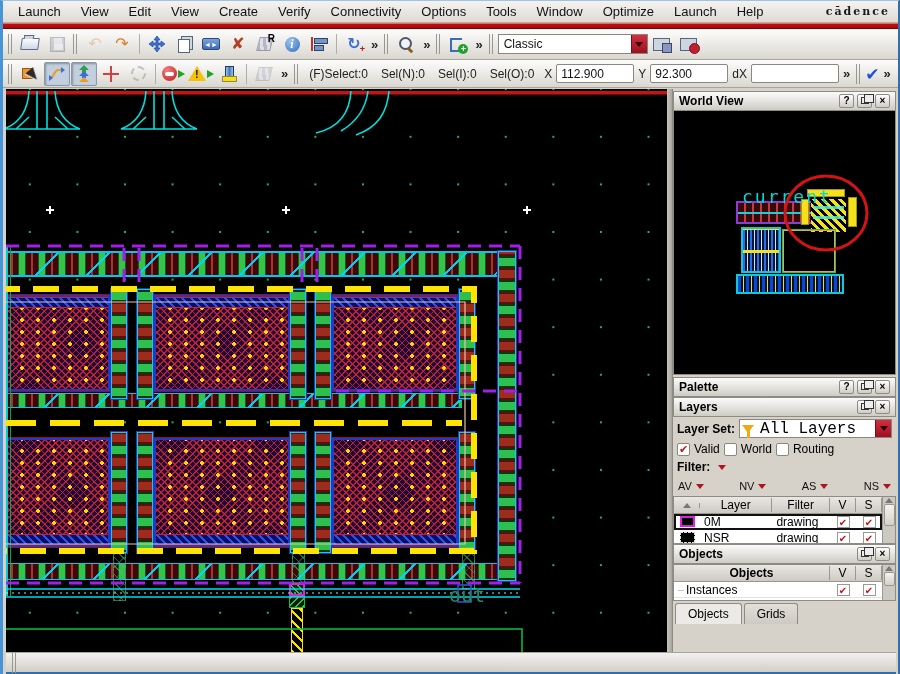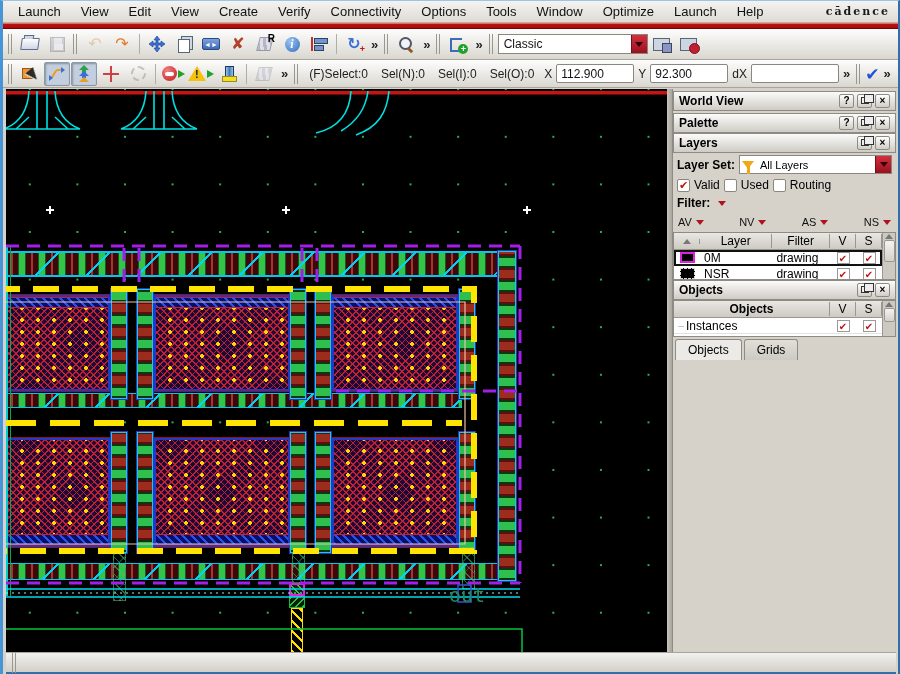--- a/index.html
+++ b/index.html
@@ -109,21 +109,21 @@
   .rpanel { flex:1; background:#d6d2ca; display:flex; flex-direction:column; overflow:hidden; border-left:1px solid #8e8b84;}
   .phead { height:20px; background:linear-gradient(#fbfbfa,#cfccc5); border:1px solid #8e8b84; display:flex; align-items:center; font-weight:bold; font-size:12px; padding:0 5px; gap:3px; flex:none;}
   .phead .sp { flex:1; }
   .hbtn { width:15px; height:14px; border:1px solid #8e8b84; background:linear-gradient(#fff,#d0cdc6); font-size:10px; font-weight:bold; line-height:12px; text-align:center; border-radius:2px; flex:none;}
   .i-restore { position:relative; display:inline-block; width:8px; height:7px; border:1px solid #333; margin-top:2px; background:#eee;}
   .i-restore::before { content:""; position:absolute; left:2px; top:-4px; width:8px; height:7px; border:1px solid #333; background:#eee;}
   .wvbody { height:264px; background:#000; border:1px solid #8e8b84; border-top:none; position:relative; overflow:hidden; flex:none;}
   .prow { display:flex; align-items:center; padding:2px 4px; gap:4px; flex:none;}
   .plabel { font-weight:bold; font-size:12px; white-space:nowrap;}
   .pcombo { flex:1; display:flex; align-items:center; height:19px; background:#fff; border:1px solid #8a877f;}
-  .pcombo .val { flex:1; padding:0 4px; font-size:11px; white-space:nowrap; overflow:hidden;}
+  .pcombo .val { flex:1; padding:0 4px; font-size:16px; white-space:nowrap; overflow:hidden;font-family:Liberation Mono, monospace;}
   .pcombo .val.ph { color:#999; }
   .cb { width:13px; height:13px; background:#fff; border:1px solid #8a877f; border-radius:2px; display:inline-flex; align-items:center; justify-content:center; font-size:11px; color:#c41414; font-family:"DejaVu Sans",sans-serif;}
   .funnel { width:0; height:0; border-left:6px solid transparent; border-right:6px solid transparent; border-top:8px solid #f0a818; position:relative; margin:0 2px;}
   .funnel::after { content:""; position:absolute; left:-1.5px; top:-3px; width:3px; height:8px; background:#f0a818;}
   .mag { width:12px; height:12px; position:relative; margin:0 2px;}
   .mag::before { content:""; position:absolute; left:0; top:0; width:7px; height:7px; border:1.5px solid #556; border-radius:50%;}
   .mag::after { content:""; position:absolute; left:8px; top:8px; width:4px; height:2px; background:#556; transform:rotate(45deg); transform-origin:0 0;}
   .swatch { width:18px; height:14px; background:#000; border:2px solid #e020e0; flex:none;}
   .swatch.dashed { border:1px dashed #ddd; }
   .qbtns { display:flex; justify-content:space-between; align-items:center; padding:3px 2px; flex:none;}
@@ -406,20 +406,38 @@
 
   <div class="rpanel">
 
     <div class="phead" style="margin-top:2px">
       <span>World View</span>
         <span class="sp"></span>
       <span class="hbtn">?</span>
       <span class="hbtn"><span class="i-restore"></span></span>
       <span class="hbtn">×</span>
     </div>
+    <div class="wvbody">
+      <div class="abs wv-purplerow" style="left:62px;top:90px;width:82px;height:23px">
+          <div class="cy"></div>
+        </div>
+      <div class="abs" style="left:127px;top:76px;width:57px;height:48px">
+        <div class="abs wv-yel" style="left:6px;top:2px;width:38px;height:8px"></div>
+        <div class="abs wv-yel" style="left:0;top:12px;width:8px;height:26px"></div>
+        <div class="abs wv-yel" style="left:47px;top:10px;width:9px;height:30px"></div>
+        <div class="abs wv-yelhatch" style="left:10px;top:12px;width:35px;height:33px"></div>
+      </div>
+      <div class="abs wv-cyanbox" style="left:67px;top:116px;width:40px;height:46px"></div>
+      <div class="abs wv-hatchbox" style="left:109px;top:119px;width:52px;height:42px"></div>
+      <div class="abs wv-botstrip" style="left:62px;top:163px;width:108px;height:20px"></div>
+      <svg class="abs" style="left:0;top:0" width="230" height="264" viewBox="0 0 230 264">
+        <text x="68" y="92" font-family="DejaVu Sans Mono, monospace" font-size="18" letter-spacing="2" fill="#00d8d8">current</text>
+        <ellipse cx="152" cy="102" rx="41" ry="37" fill="none" stroke="#d41414" stroke-width="3"></ellipse>
+      </svg>
+    </div>
 
     <div class="phead" style="margin-top:2px">
       <span>Palette</span>
         <span class="sp"></span>
       <span class="hbtn">?</span>
       <span class="hbtn"><span class="i-restore"></span></span>
       <span class="hbtn">×</span>
     </div>
     <div class="phead">
       <span>Layers</span>
@@ -433,21 +451,21 @@
       <span class="pcombo">
         <span class="funnel"></span>
         <span class="val">All Layers</span>
         <span class="redbtn"></span>
       </span>
     </div>
     <div class="prow">
       <span class="cb">✔</span>
       <span>Valid</span>
       <span class="cb" style="color:transparent"></span>
-      <span>Used</span>
+      <span>World</span>
       <span class="cb" style="color:transparent"></span>
       <span>Routing</span>
     </div>
     <div class="prow">
       <span class="plabel">Filter:</span>
       <span class="redarrow"></span>
     </div>
     <div class="qbtns">
       <span class="qbtn">
           <span>AV</span>

